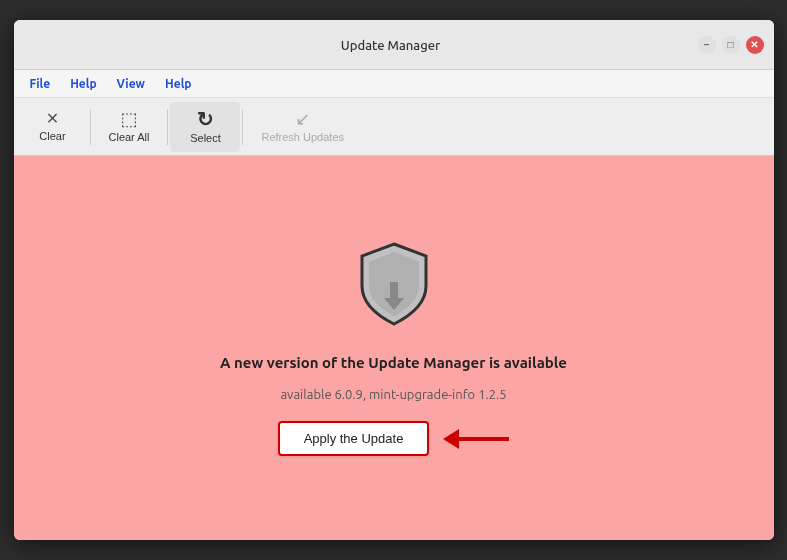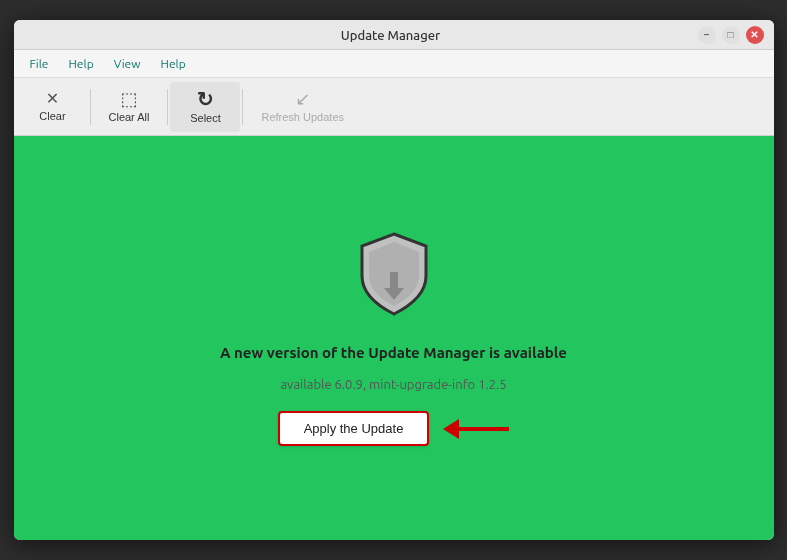--- a/index.html
+++ b/index.html
@@ -21,21 +21,21 @@
       border-radius: 6px;
       box-shadow: 0 4px 24px rgba(0,0,0,0.6);
       display: flex;
       flex-direction: column;
       overflow: hidden;
     }
 
     
     .title-bar {
       background: #e8e8e8;
-      height: 30px;
+      height: 50px;
       display: flex;
       align-items: center;
       justify-content: flex-end;
       padding: 8px 10px;
       border-bottom: 1px solid #d0d0d0;
       flex-shrink: 0;
     }
 
     .title-bar-left {
       width: 60px;
@@ -91,23 +91,24 @@
       align-items: center;
       padding: 0 8px;
       gap: 4px;
       border-bottom: 1px solid #ddd;
       flex-shrink: 0;
     }
 
     .menu-item {
       padding: 3px 8px;
       font-size: 12px;
-      color: #0f766e;
+      color: #1d4ed8;
       cursor: pointer;
       border-radius: 3px;
+      font-weight: bold;
     }
 
     
     .toolbar {
       background: #eeeeee;
       height: 58px;
       display: flex;
       align-items: center;
       padding: 0 4px;
       border-bottom: 1px solid #d0d0d0;
@@ -156,21 +157,21 @@
     .toolbar-separator {
       width: 1px;
       height: 36px;
       background: #ccc;
       margin: 0 2px;
     }
 
     
     .main-content {
       flex: 1;
-      background: #22c55e;
+      background: #fca5a5;
       display: flex;
       flex-direction: column;
       align-items: center;
       justify-content: center;
       gap: 16px;
       padding: 20px;
     }
 
     
     .shield-container {

